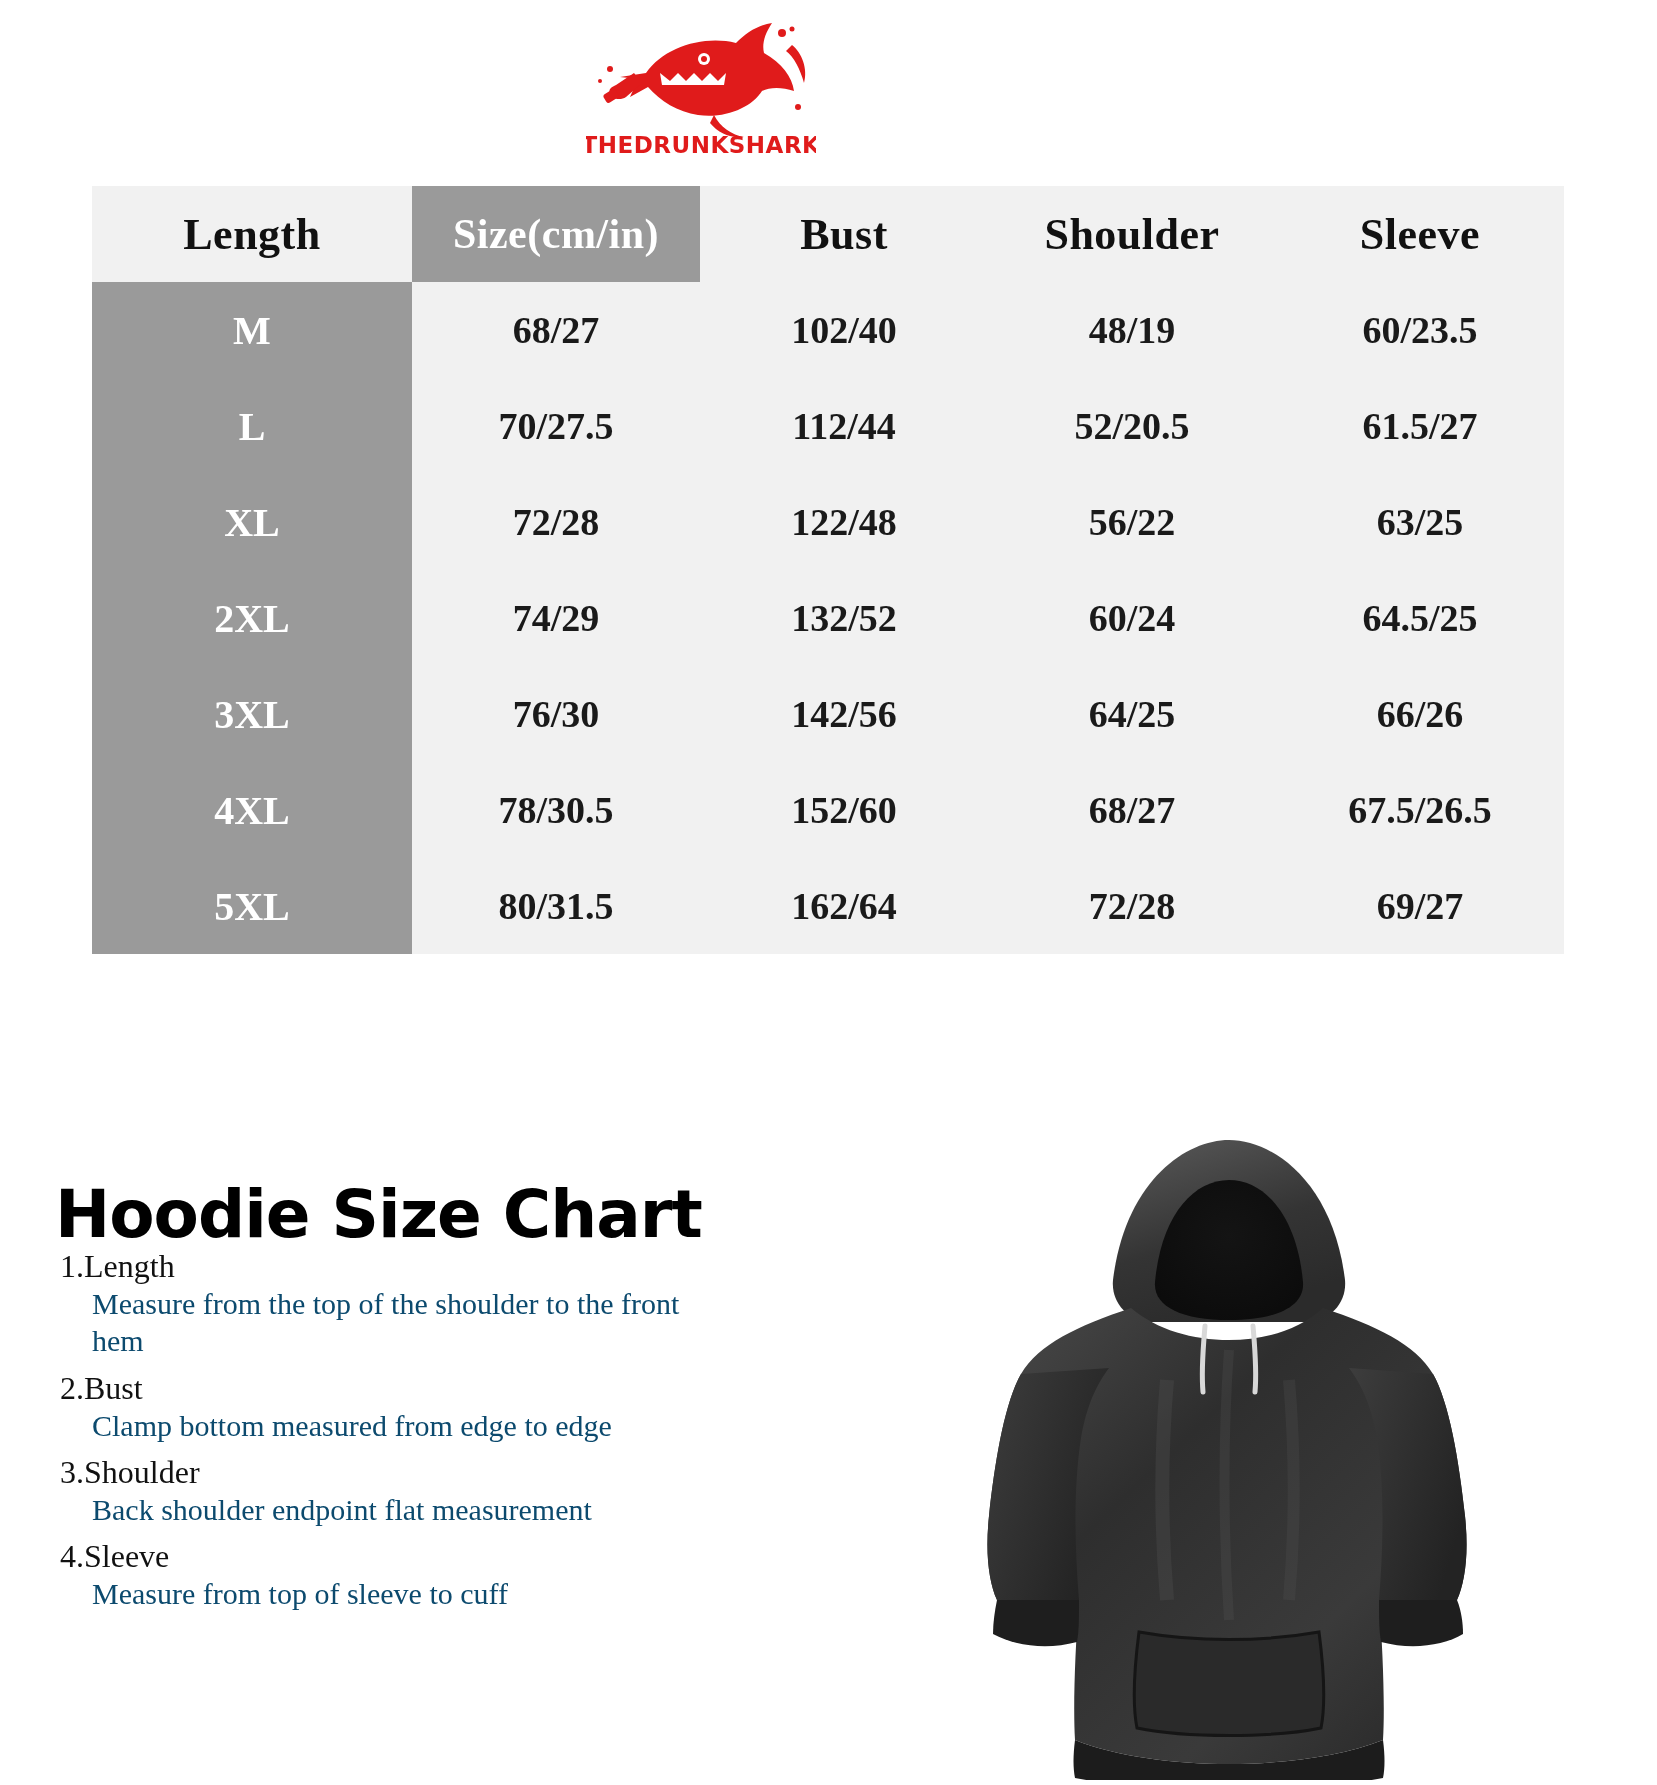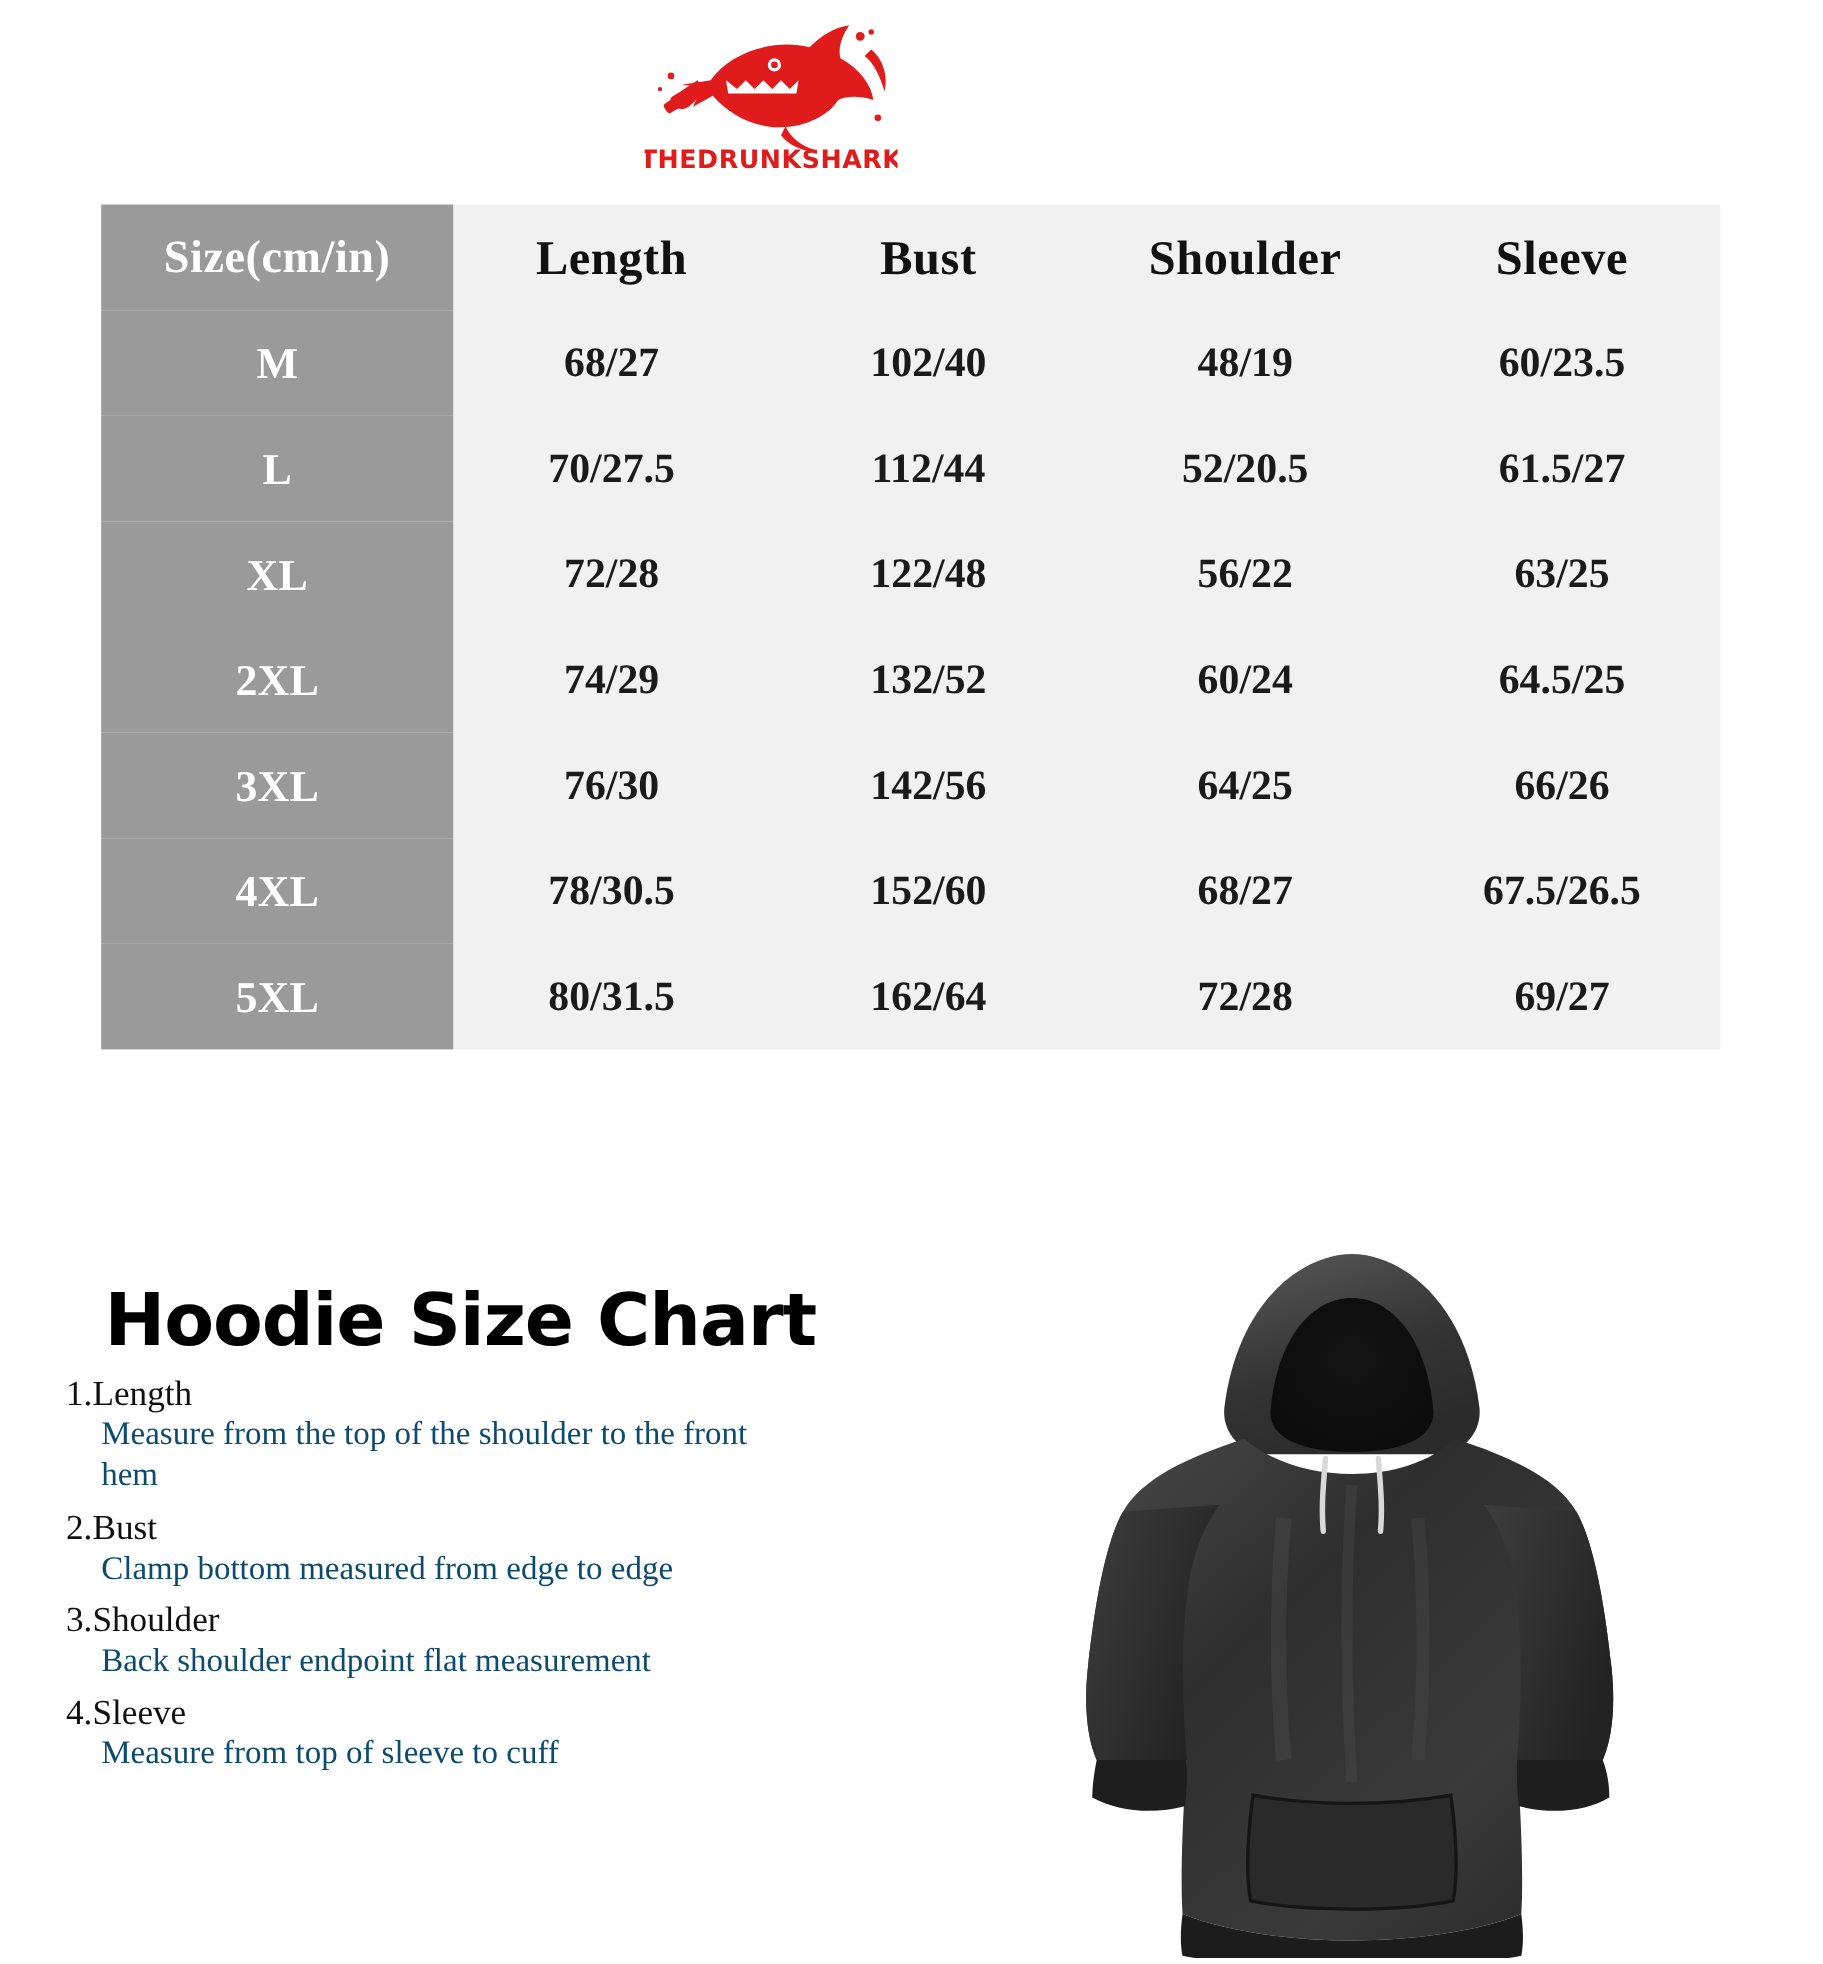--- a/index.html
+++ b/index.html
@@ -72,27 +72,26 @@
   .lower {
     position: absolute;
     left: 0;
     top: 1130px;
     width: 1657px;
     height: 655px;
   }
   .chart-title {
     position: absolute;
     left: 55px;
-    top: 32px;
+    top: 46px;
     font-family: "DejaVu Sans", sans-serif;
     font-weight: 700;
     font-size: 66px;
     letter-spacing: -1px;
     color: #000000;
-    margin-left: 40px;
   }
   .info-list {
     position: absolute;
     left: 60px;
     top: 118px;
     width: 740px;
   }
   .info-item { margin-bottom: 10px; }
   .info-head {
     font-size: 32px;
@@ -146,22 +145,22 @@
       <circle cx="24" cy="58" r="3"></circle>
       <circle cx="14" cy="70" r="2"></circle>
       <circle cx="212" cy="96" r="3"></circle>
     </g>
     <text x="115" y="142" text-anchor="middle" font-family="&quot;DejaVu Sans&quot;, sans-serif" font-size="23" font-weight="700" fill="#e01b1b" letter-spacing="0.5">THEDRUNKSHARK</text>
   </svg>
 </div>
 
 <div class="size-table">
 
+  <div class="cell head">Length</div>
   <div class="cell head sizecol">Size(cm/in)</div>
-  <div class="cell head">Length</div>
   <div class="cell head">Bust</div>
   <div class="cell head">Shoulder</div>
   <div class="cell head">Sleeve</div>
 
   <div class="cell rowhead sizecol">M</div>
   <div class="cell val">68/27</div>
   <div class="cell val">102/40</div>
   <div class="cell val">48/19</div>
   <div class="cell val">60/23.5</div>
 

